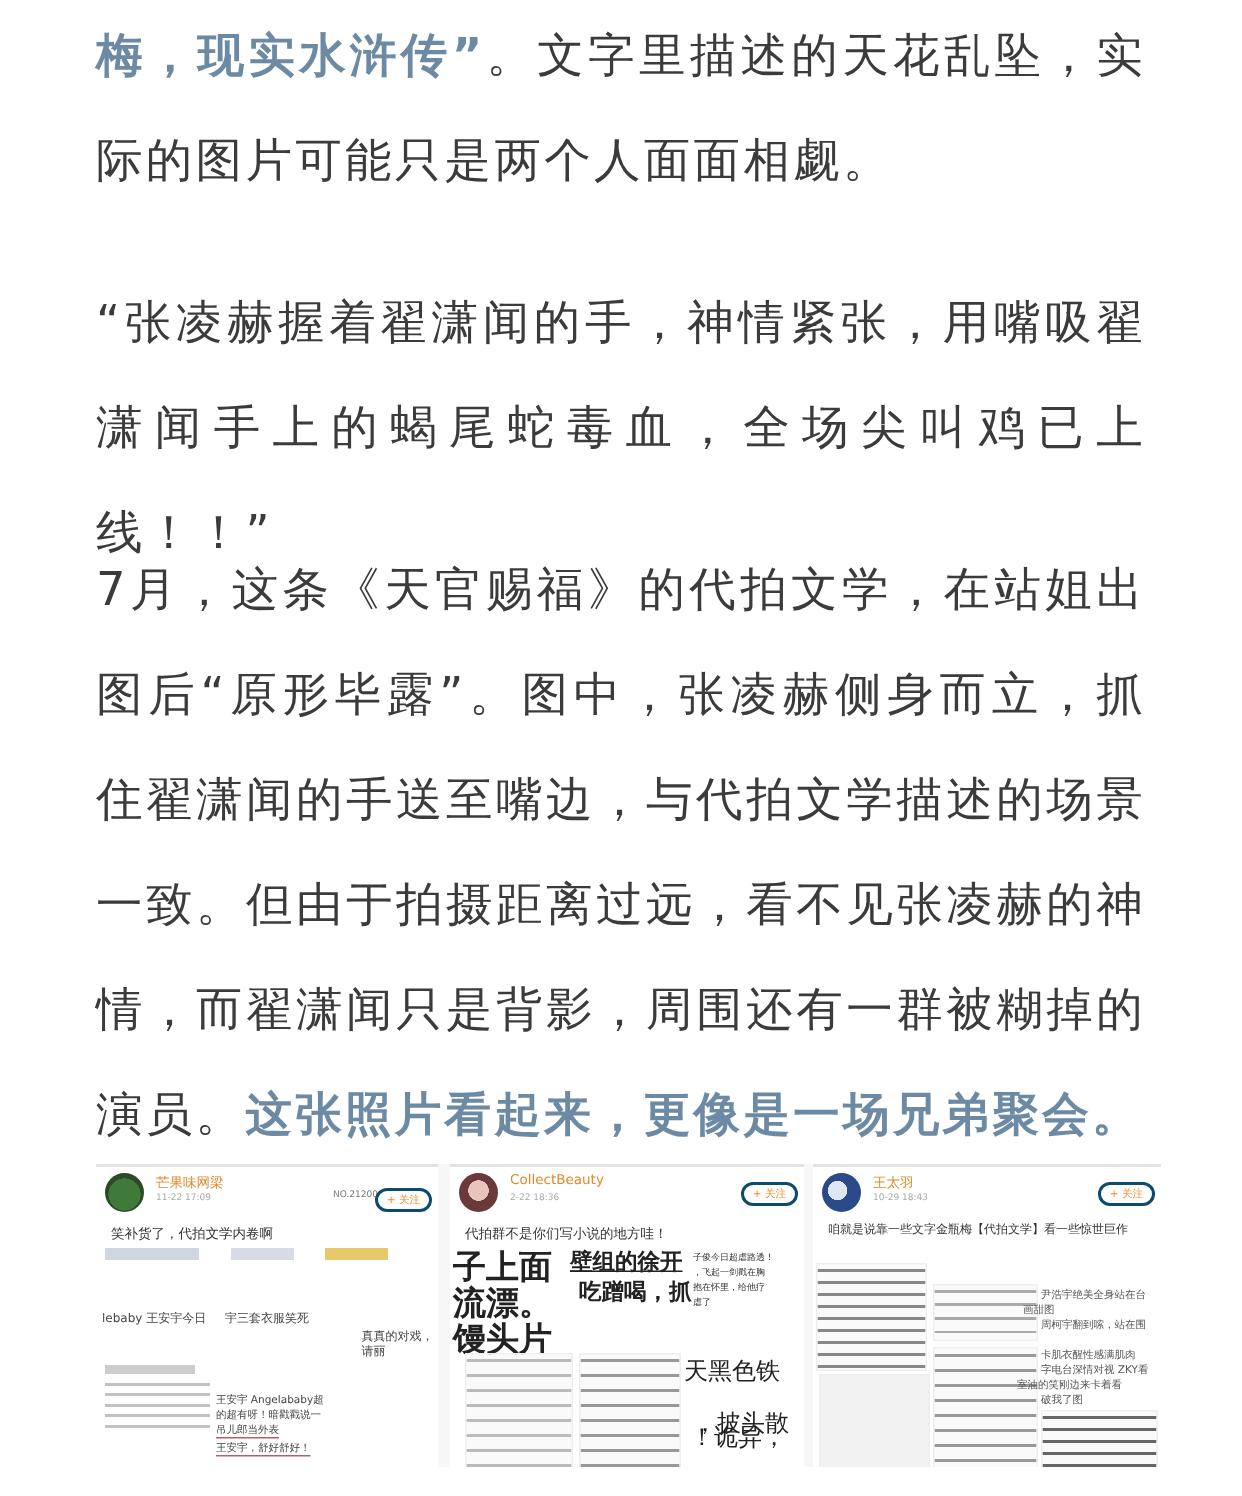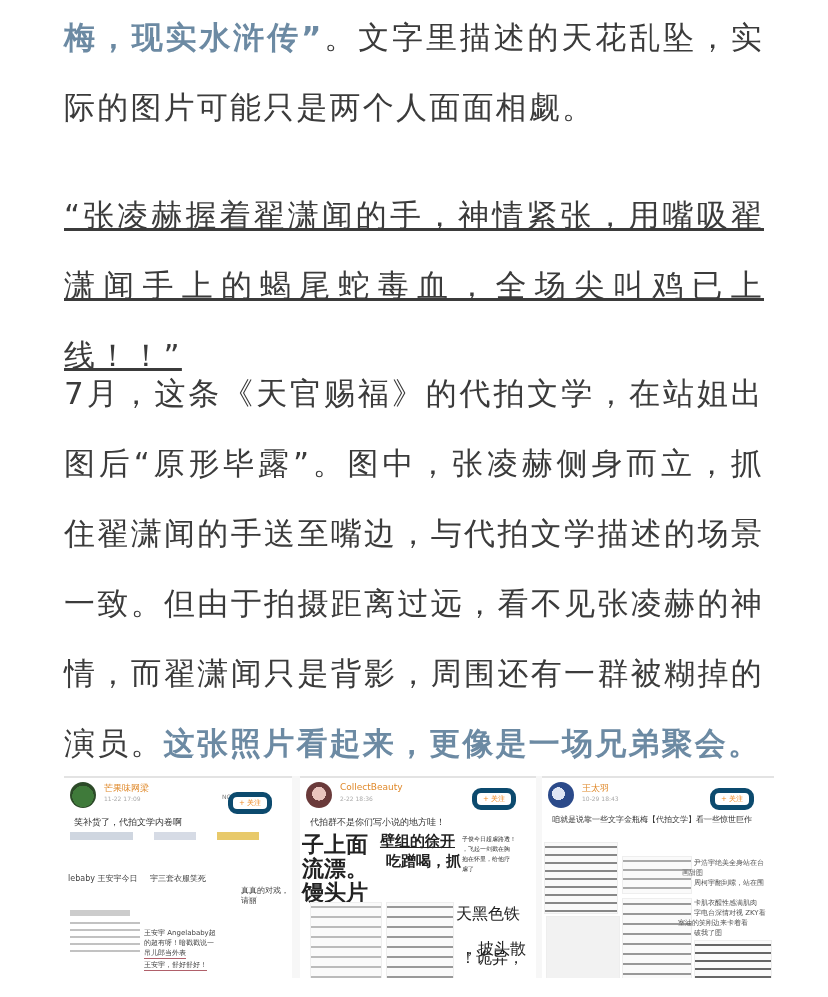--- a/index.html
+++ b/index.html
@@ -2,34 +2,34 @@
 <html><head>
 <meta charset="utf-8">
 <style>
   html, body { margin: 0; padding: 0; background: #ffffff; }
   body { width: 828px; height: 997px; overflow: hidden; position: relative;
          font-family: "DejaVu Sans", "Liberation Sans", sans-serif; color: #3a3a3a; }
   .article { position: absolute; left: 64px; top: 0; width: 700px; }
   .para { margin: 0; font-size: 31px; line-height: 70px; letter-spacing: 2.2px; color: #3b3b3b; text-align: justify; }
   .hl { color: #6c8aa3; font-weight: bold; }
   .p1 { position: absolute; top: 2px; left: 0; width: 700px; }
-  .p2 { position: absolute; top: 180px; left: 0; width: 700px; text-decoration: underline; }
+  .p2 { position: absolute; top: 180px; left: 0; width: 700px; }
   .p3 { position: absolute; top: 358px; left: 0; width: 700px; }
 
   .collage { position: absolute; left: 64px; top: 776px; width: 710px; height: 202px; background: #f7f7f7; overflow: hidden; }
   .panel { position: absolute; top: 0; height: 202px; background: #fff; overflow: hidden; }
   .panel.p-a { left: 0; width: 228px; }
   .panel.p-b { left: 236px; width: 236px; }
   .panel.p-c { left: 478px; width: 232px; }
   .topline { position: absolute; left: 0; right: 0; top: 0; height: 2px; background: #e3e3e3; }
   .hdr { position: absolute; top: 6px; left: 6px; right: 4px; height: 30px; }
   .avatar { position: absolute; left: 0; top: 0; width: 26px; height: 26px; border-radius: 50%; }
   .uname { position: absolute; left: 34px; top: 0; font-size: 9px; color: #e08a2c; }
   .utime { position: absolute; left: 34px; top: 13px; font-size: 6px; color: #aaa; }
-  .follow { position: absolute; right: 16px; top: 2px; font-size: 7px; color: #f08a24; border: 5px solid #0c4a6e; border-radius: 9px; padding: 1px 6px; background:#fff; }
+  .follow { position: absolute; right: 0; top: 2px; font-size: 7px; color: #f08a24; border: 2px solid #0c4a6e; border-radius: 9px; padding: 1px 6px; background:#fff; }
   .ptext { position: absolute; left: 10px; font-size: 9px; color: #333; white-space: nowrap; }
   .tiny { position: absolute; font-size: 6px; color: #777; line-height: 10px; }
   .big { position: absolute; font-weight: bold; color: #222; white-space: nowrap; }
   .snip { position: absolute; background: #fafafa; border: 1px solid #eee; }
   .ul { border-bottom: 1px solid #b0606a; }
 </style>
 </head>
 <body>
 
 <div class="article">

